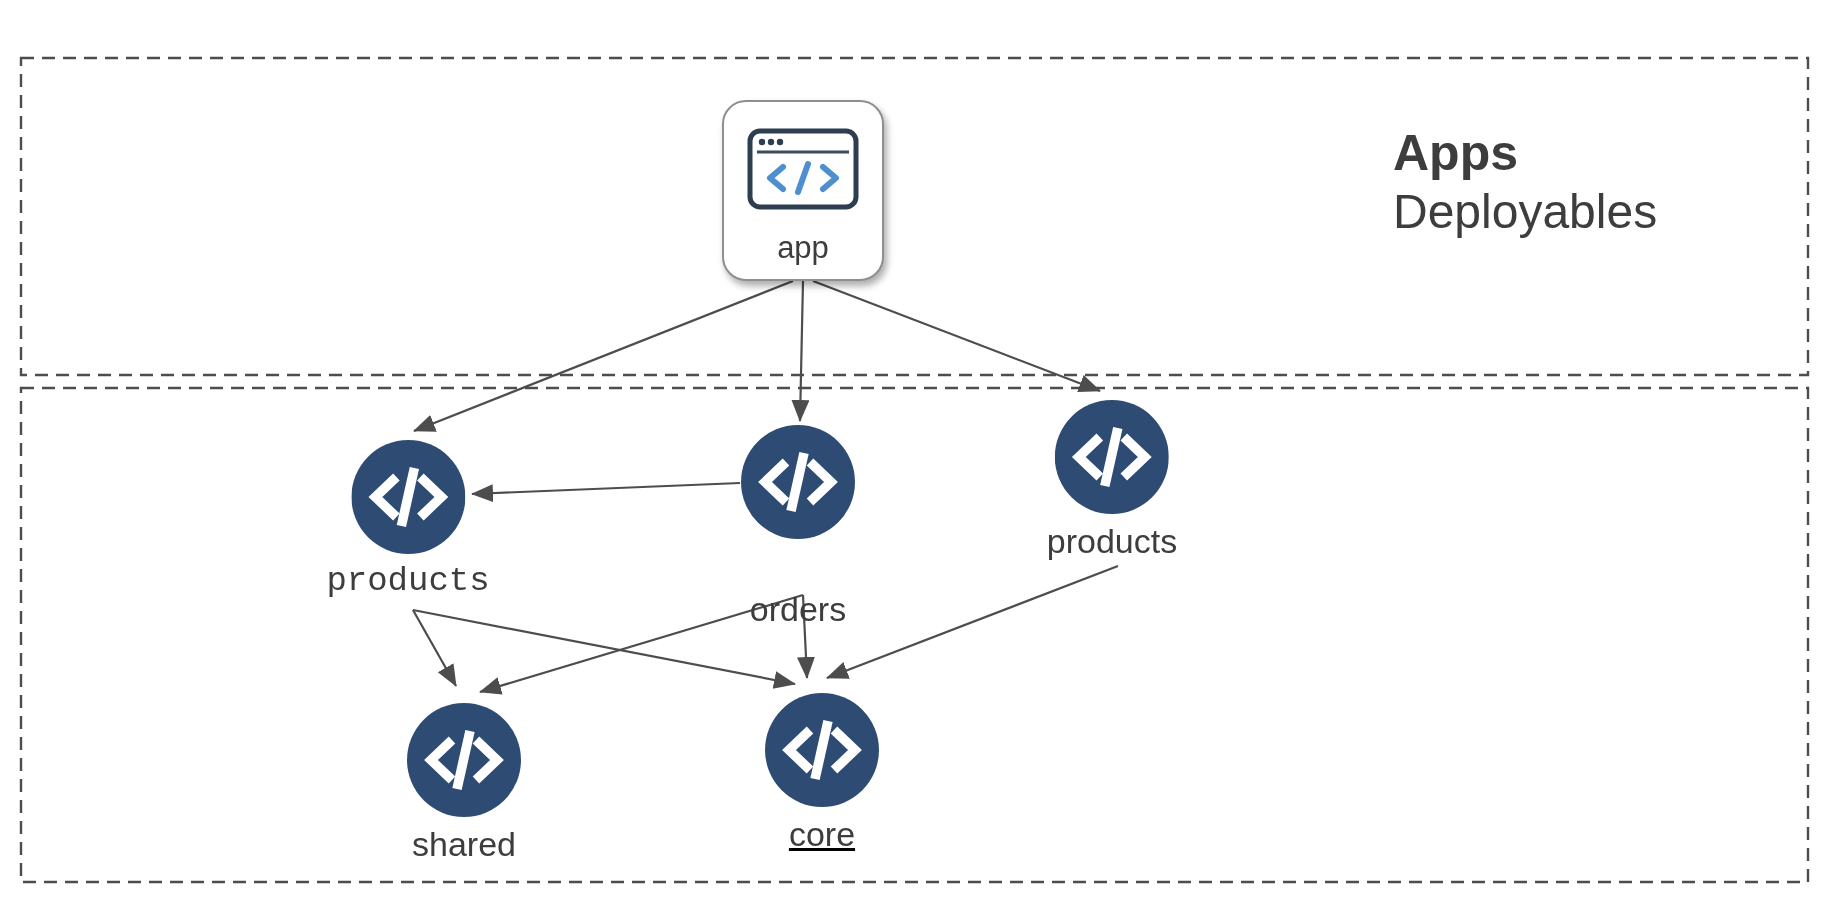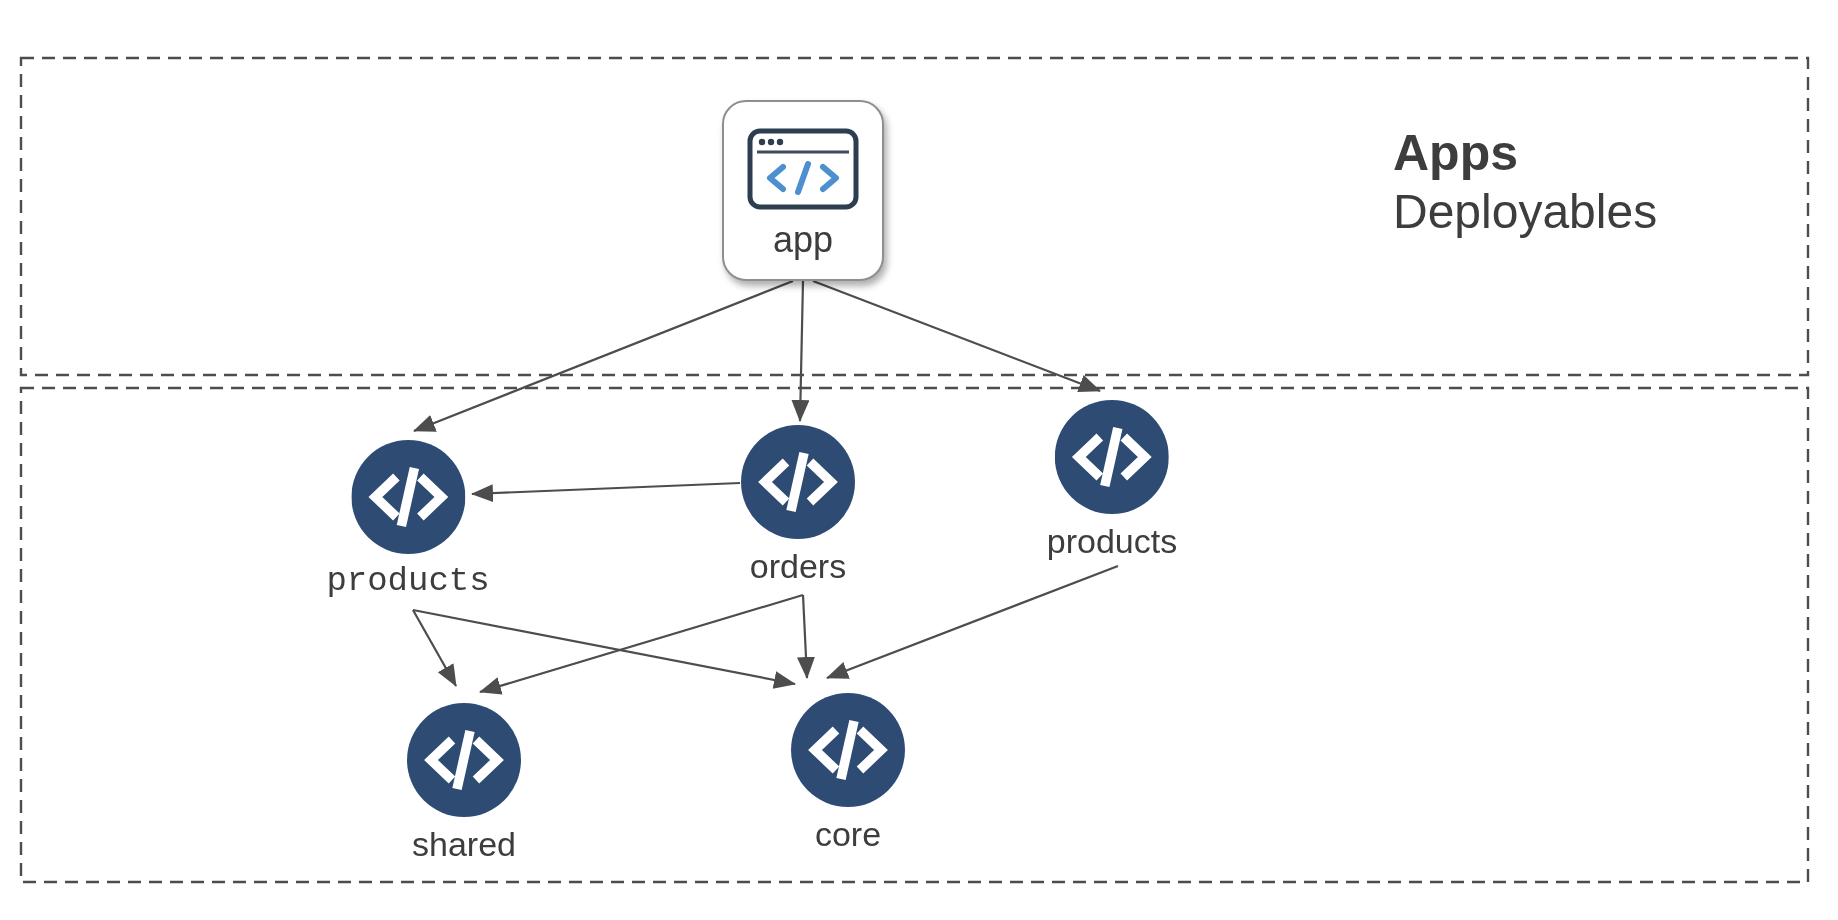--- a/index.html
+++ b/index.html
@@ -28,21 +28,21 @@
   .app-card {
     position: absolute; z-index: 2;
     display: flex; flex-direction: column; align-items: center;
     box-sizing: border-box;
     background: #ffffff;
     border: 2px solid #8f8f8f;
     border-radius: 24px;
     box-shadow: 3px 5px 7px rgba(0,0,0,0.32);
     padding-top: 26px;
   }
-  .app-card .node-label { font-size: 36px; margin-top: 9px; }
+  .app-card .node-label { font-size: 31px; margin-top: 20px; }
 </style>
 </head>
 <body>
 
 <div class="canvas">
 
   <svg class="edges" width="1838" height="920" viewBox="0 0 1838 920">
     <defs>
       <marker id="arrowhead" markerUnits="userSpaceOnUse" markerWidth="30" markerHeight="22" refX="21" refY="9" orient="auto">
         <path d="M0,0 L22,9 L0,18 Z" fill="#4d4d4d"></path>
@@ -88,21 +88,21 @@
   <div>
       <div class="lib-node" style="left: 408px; top: 440px; font-family: Liberation Mono, monospace;">
         <svg width="114" height="114" viewBox="0 0 114 114">
           <circle cx="57" cy="57" r="57" fill="#2E4B74"></circle>
           <polyline points="45,37 24,57 45,77" fill="none" stroke="#ffffff" stroke-width="9.5"></polyline>
           <polyline points="69,37 90,57 69,77" fill="none" stroke="#ffffff" stroke-width="9.5"></polyline>
           <line x1="63" y1="28" x2="50" y2="86" stroke="#ffffff" stroke-width="9.5"></line>
         </svg>
         <div class="node-label">products</div>
       </div>
-      <div class="lib-node" style="left: 798px; top: 425px;">
+      <div class="lib-node" style="left: 798px; top: 425px; gap: 43px;">
         <svg width="114" height="114" viewBox="0 0 114 114">
           <circle cx="57" cy="57" r="57" fill="#2E4B74"></circle>
           <polyline points="45,37 24,57 45,77" fill="none" stroke="#ffffff" stroke-width="9.5"></polyline>
           <polyline points="69,37 90,57 69,77" fill="none" stroke="#ffffff" stroke-width="9.5"></polyline>
           <line x1="63" y1="28" x2="50" y2="86" stroke="#ffffff" stroke-width="9.5"></line>
         </svg>
         <div class="node-label">orders</div>
       </div>
       <div class="lib-node" style="left: 1112px; top: 400px;">
         <svg width="114" height="114" viewBox="0 0 114 114">
@@ -115,21 +115,21 @@
       </div>
       <div class="lib-node" style="left: 464px; top: 703px;">
         <svg width="114" height="114" viewBox="0 0 114 114">
           <circle cx="57" cy="57" r="57" fill="#2E4B74"></circle>
           <polyline points="45,37 24,57 45,77" fill="none" stroke="#ffffff" stroke-width="9.5"></polyline>
           <polyline points="69,37 90,57 69,77" fill="none" stroke="#ffffff" stroke-width="9.5"></polyline>
           <line x1="63" y1="28" x2="50" y2="86" stroke="#ffffff" stroke-width="9.5"></line>
         </svg>
         <div class="node-label">shared</div>
       </div>
-      <div class="lib-node" style="left: 848px; top: 693px;">
+      <div class="lib-node" style="left: 822px; top: 693px; text-decoration: underline;">
         <svg width="114" height="114" viewBox="0 0 114 114">
           <circle cx="57" cy="57" r="57" fill="#2E4B74"></circle>
           <polyline points="45,37 24,57 45,77" fill="none" stroke="#ffffff" stroke-width="9.5"></polyline>
           <polyline points="69,37 90,57 69,77" fill="none" stroke="#ffffff" stroke-width="9.5"></polyline>
           <line x1="63" y1="28" x2="50" y2="86" stroke="#ffffff" stroke-width="9.5"></line>
         </svg>
         <div class="node-label">core</div>
       </div>
     </div>
 

